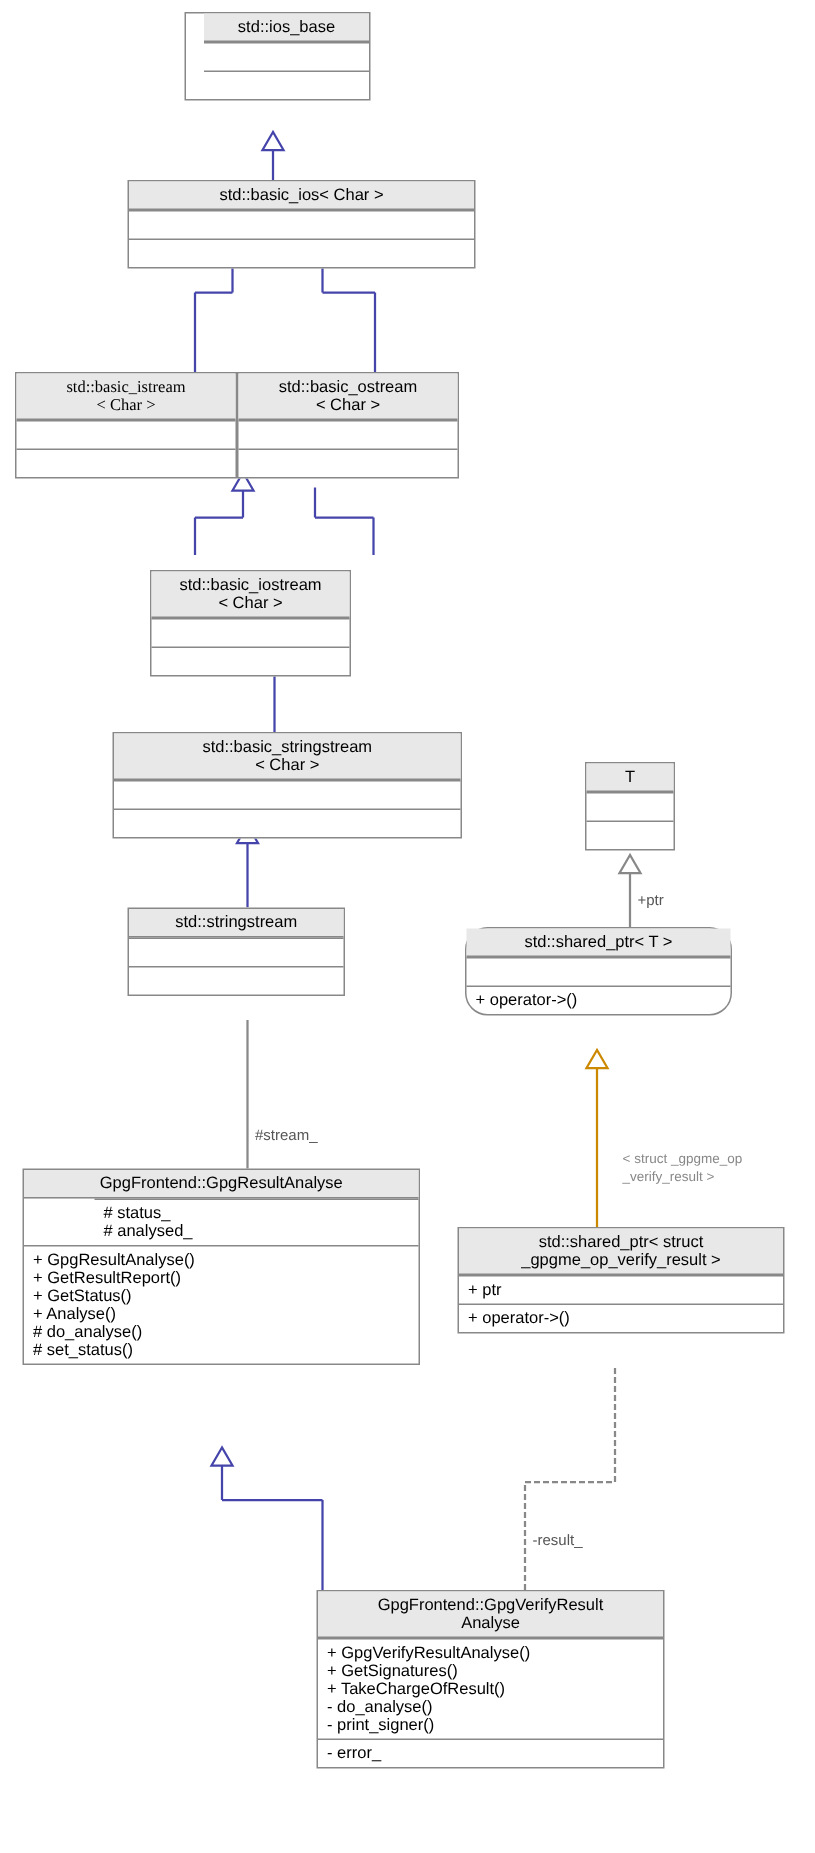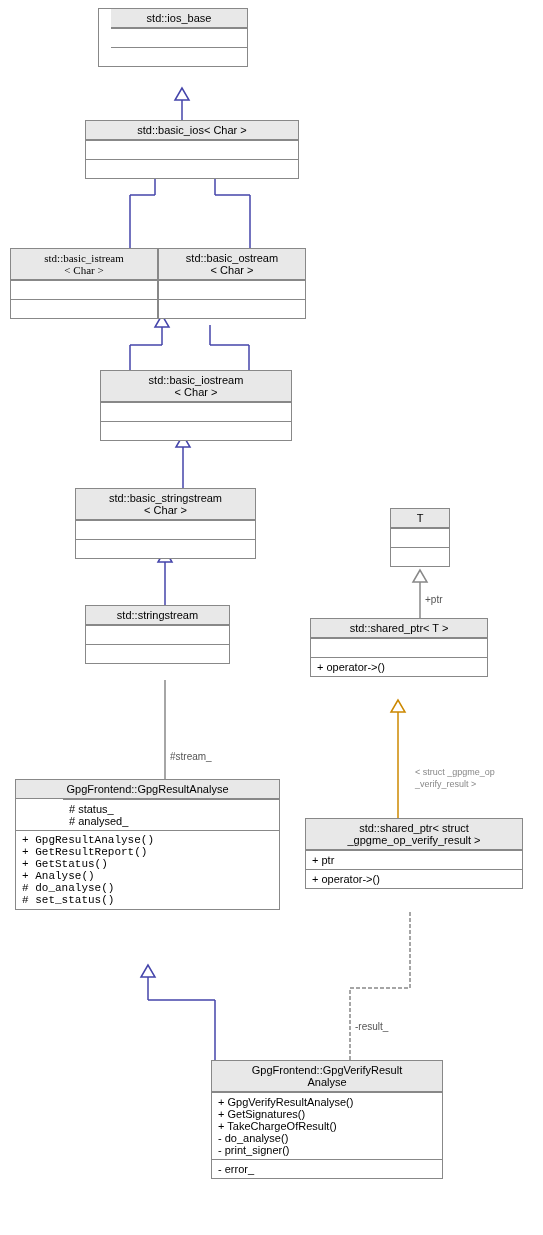--- a/index.html
+++ b/index.html
@@ -102,79 +102,79 @@
     <line x1="215" y1="1000" x2="148" y2="1000" stroke="#4444aa" stroke-width="1.5" fill="none"></line>
     <line x1="148" y1="1000" x2="148" y2="975" stroke="#4444aa" stroke-width="1.5" fill="none"></line>
     <polygon points="148,965 141,977 155,977" fill="white" stroke="#4444aa" stroke-width="1.5"></polygon>
 
     <line x1="350" y1="1060" x2="350" y2="988" stroke="#888" stroke-width="1.5" fill="none" stroke-dasharray="4,2"></line>
     <line x1="350" y1="988" x2="410" y2="988" stroke="#888" stroke-width="1.5" fill="none" stroke-dasharray="4,2"></line>
     <line x1="410" y1="988" x2="410" y2="910" stroke="#888" stroke-width="1.5" fill="none" stroke-dasharray="4,2"></line>
     <text x="355" y="1030" font-size="10" fill="#555">-result_</text>
   </svg>
 
-  <div class="uml-box" style="left:98px; top:8px; width:150px;padding-left:12px;">
+  <div class="uml-box" style="left:123px; top:8px; width:124px;padding-left:12px;">
     <div class="box-title">std::ios_base</div>
     <div class="box-section">&nbsp;</div>
     <div class="box-section">&nbsp;</div>
   </div>
 
-  <div class="uml-box" style="left:85px; top:120px; width:214px;">
+  <div class="uml-box" style="left:85px; top:120px; width:232px;">
     <div class="box-title">std::basic_ios&lt; Char &gt;</div>
     <div class="box-section">&nbsp;</div>
     <div class="box-section">&nbsp;</div>
   </div>
 
   <div class="uml-box" style="left:10px; top:248px; width:148px;font-family:Liberation Serif, serif;">
     <div class="box-title">std::basic_istream<br>&lt; Char &gt;</div>
     <div class="box-section">&nbsp;</div>
     <div class="box-section">&nbsp;</div>
   </div>
 
   <div class="uml-box" style="left:158px; top:248px; width:148px;">
     <div class="box-title">std::basic_ostream<br>&lt; Char &gt;</div>
     <div class="box-section">&nbsp;</div>
     <div class="box-section">&nbsp;</div>
   </div>
 
-  <div class="uml-box" style="left:100px; top:370px; width:192px;">
+  <div class="uml-box" style="left:100px; top:380px; width:134px;">
     <div class="box-title">std::basic_iostream<br>&lt; Char &gt;</div>
     <div class="box-section">&nbsp;</div>
     <div class="box-section">&nbsp;</div>
   </div>
 
-  <div class="uml-box" style="left:75px; top:488px; width:181px;">
+  <div class="uml-box" style="left:75px; top:488px; width:233px;">
     <div class="box-title">std::basic_stringstream<br>&lt; Char &gt;</div>
     <div class="box-section">&nbsp;</div>
     <div class="box-section">&nbsp;</div>
   </div>
 
   <div class="uml-box" style="left:85px; top:605px; width:145px;">
     <div class="box-title">std::stringstream</div>
     <div class="box-section">&nbsp;</div>
     <div class="box-section">&nbsp;</div>
   </div>
 
   <div class="uml-box" style="left:390px; top:508px; width:60px;">
     <div class="box-title">T</div>
     <div class="box-section">&nbsp;</div>
     <div class="box-section">&nbsp;</div>
   </div>
 
-  <div class="uml-box" style="left:310px; top:618px; width:178px;">
+  <div class="uml-box" style="left:310px; top:618px; width:178px;border-radius:15px;">
     <div class="box-title">std::shared_ptr&lt; T &gt;</div>
     <div class="box-section">&nbsp;</div>
     <div class="box-section">+ operator-&gt;()</div>
   </div>
 
   <div class="uml-box" style="left:15px; top:779px; width:265px;">
     <div class="box-title">GpgFrontend::GpgResultAnalyse</div>
     <div class="box-section" style="white-space:pre-line;margin-left:47px;"># status_
 # analysed_</div>
-    <div class="box-section" style="white-space:pre-line;font-family:Liberation Mono, monospace;">+ GpgResultAnalyse()
+    <div class="box-section" style="white-space:pre-line;">+ GpgResultAnalyse()
 + GetResultReport()
 + GetStatus()
 + Analyse()
 # do_analyse()
 # set_status()</div>
   </div>
 
   <div class="uml-box" style="left:305px; top:818px; width:218px;">
     <div class="box-title">std::shared_ptr&lt; struct<br>_gpgme_op_verify_result &gt;</div>
     <div class="box-section">+ ptr</div>

